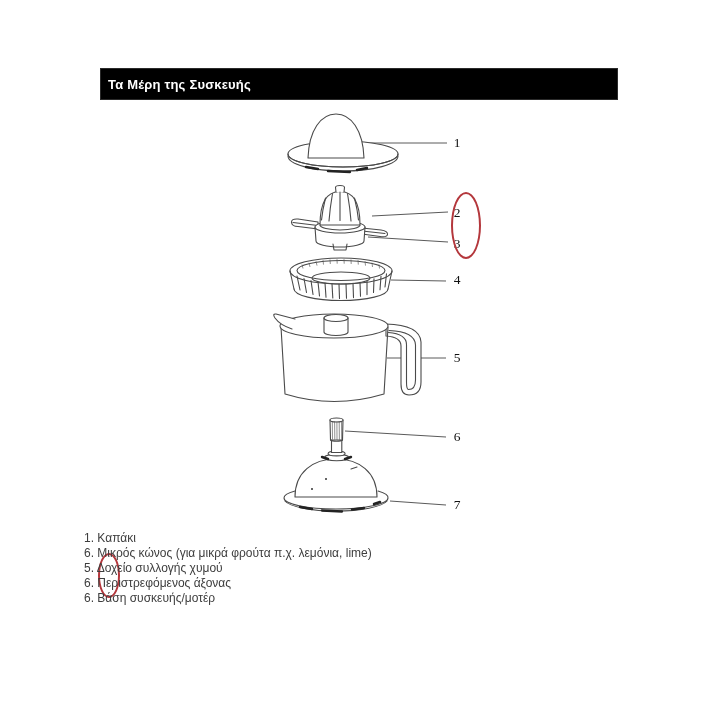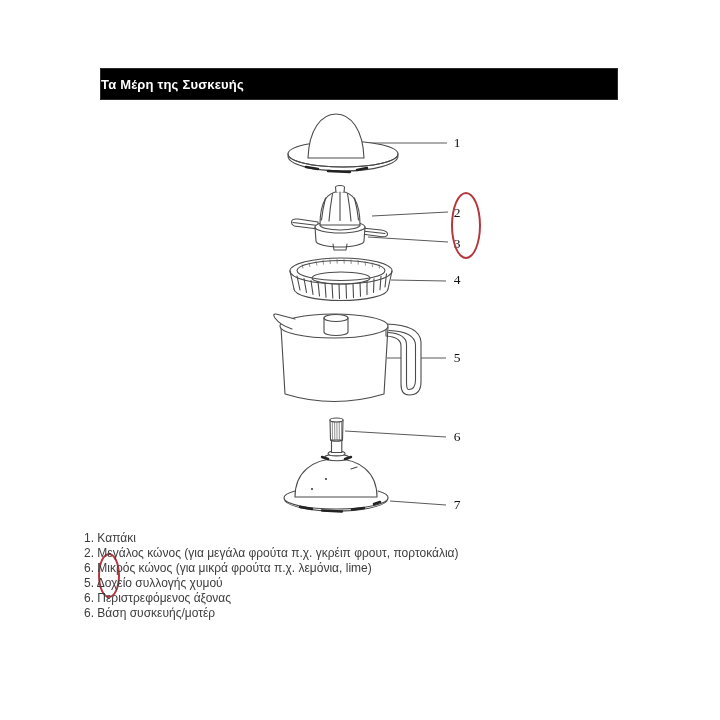--- a/index.html
+++ b/index.html
@@ -2,21 +2,21 @@
 <html><head>
 <meta charset="utf-8">
 <style>
   html,body{margin:0;padding:0;background:#ffffff;}
   #page{position:relative;width:720px;height:720px;background:#ffffff;overflow:hidden;
         font-family:"Liberation Sans",sans-serif;}
   
   #header-bar{position:absolute;left:100px;top:68px;width:518px;height:32px;
               background:#040404;display:flex;align-items:center;box-sizing:border-box;
               border:1px solid #2a2a2a;}
-  #header-bar .title{color:#ffffff;font-size:13px;font-weight:bold;
+  #header-bar .title{color:#ffffff;font-size:13px;font-weight:bold;padding-left:7px;
                      letter-spacing:.2px;}
   
   #diagram-svg{position:absolute;left:0;top:0;width:720px;height:720px;}
   #diagram-svg path, #diagram-svg ellipse, #diagram-svg line{vector-effect:non-scaling-stroke;}
   .ln{stroke:#4a4a4a;stroke-width:1.1;fill:none;stroke-linecap:round;stroke-linejoin:round;}
   .lnw{stroke:#4a4a4a;stroke-width:1.1;fill:#ffffff;stroke-linecap:round;stroke-linejoin:round;}
   .fillonly{fill:#ffffff;stroke:none;}
   .thick{stroke:#222222;stroke-width:2.4;fill:none;stroke-linecap:round;}
   .thin{stroke:#555555;stroke-width:.65;fill:none;}
   .leader{stroke:#5a5a5a;stroke-width:1;fill:none;}
@@ -125,20 +125,19 @@
   <span class="part-num" style="left:449px;top:273px;">4</span>
   <span class="part-num" style="left:449px;top:351px;">5</span>
   <span class="part-num" style="left:449px;top:430px;">6</span>
   <span class="part-num" style="left:449px;top:498px;">7</span>
 
   <div id="circle-diagram" class="red-ellipse" style="border-color: rgb(180, 55, 60);"></div>
   <div id="circle-list" class="red-ellipse" style="border-color: rgb(180, 55, 60);"></div>
 
   <div id="parts-list">
     <div>1. Καπάκι</div>
-    <div>2. Μεγάλος κώνος (για μεγάλα φρούτα π.χ. γκρέιπ φρουτ, πορτοκάλια)</div>
     <div>6. Μικρός κώνος (για μικρά φρούτα π.χ. λεμόνια, lime)</div>
     <div>5. Δοχείο συλλογής χυμού</div>
     <div>6. Περιστρεφόμενος άξονας</div>
     <div>6. Βάση συσκευής/μοτέρ</div>
   </div>
 
 </div>
 
 </body></html>

